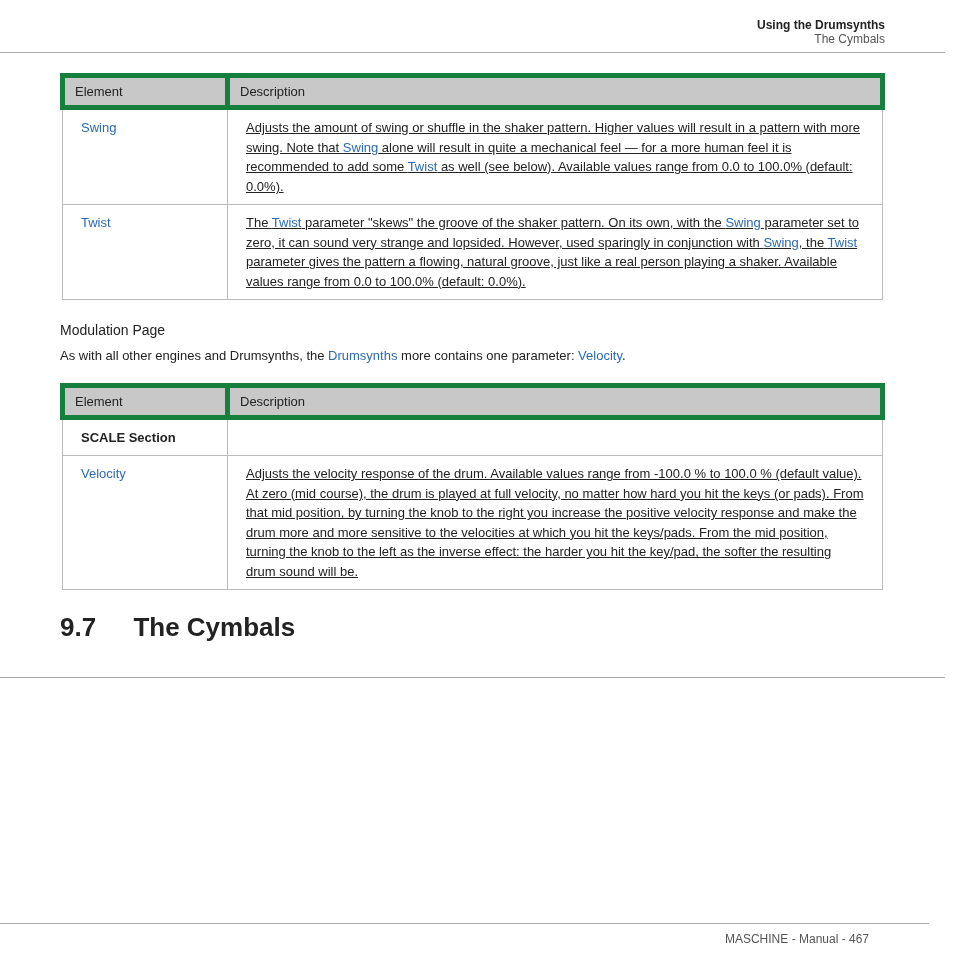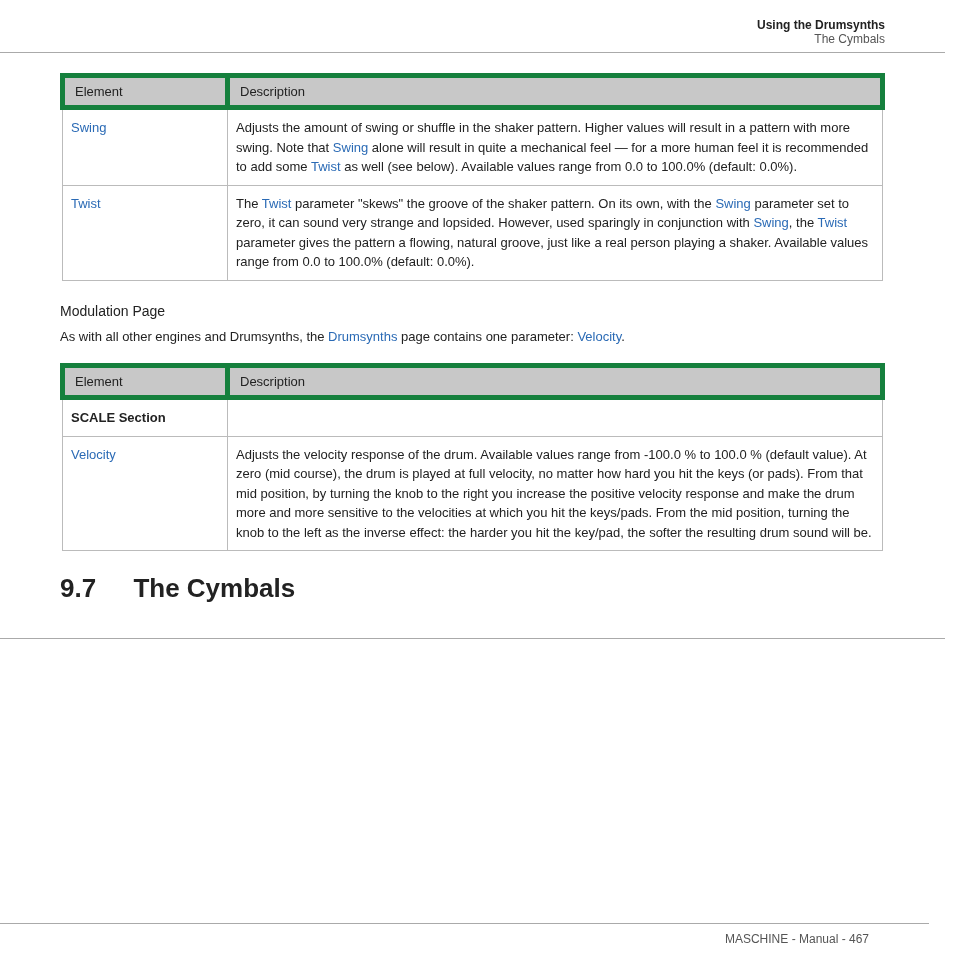--- a/index.html
+++ b/index.html
@@ -53,31 +53,32 @@
       background-color: #c8c8c8;
       color: #222;
       font-weight: normal;
       text-align: left;
       padding: 6px 10px;
       border: 5px solid #15803d;
       font-size: 13px;
     }
     .doc-table td {
       border: 1px solid #bbb;
-      padding: 8px 8px;
+      padding: 8px 18px;
       vertical-align: top;
       font-size: 13px;
       line-height: 1.5;
     }
     .doc-table td:first-child {
       width: 165px;
       color: #2a6ab5;
     }
     .doc-table td.normal-text {
       color: #222;
+      text-decoration: underline;
     }
 
     
     .link {
       color: #2a6ab5;
     }
 
     
     .section-heading {
       font-weight: normal;
@@ -168,21 +169,21 @@
           <td class="normal-text">
             The <span class="link">Twist</span> parameter "skews" the groove of the shaker pattern. On its own, with the <span class="link">Swing</span> parameter set to zero, it can sound very strange and lopsided. However, used sparingly in conjunction with <span class="link">Swing</span>, the <span class="link">Twist</span> parameter gives the pattern a flowing, natural groove, just like a real person playing a shaker. Available values range from 0.0 to 100.0% (default: 0.0%).
           </td>
         </tr>
       </tbody>
     </table>
 
     <div class="section-heading">Modulation Page</div>
 
     <p class="intro-para">
-      <span>As with all other engines and Drumsynths, the </span><span class="link">Drumsynths</span><span> page contains one parameter: </span><span class="link">Velocity</span><span>.</span>
+      <span>As with all other engines and Drumsynths, the </span><span class="link">Drumsynths</span><span> more contains one parameter: </span><span class="link">Velocity</span><span>.</span>
     </p>
 
     <table class="doc-table">
       <thead>
         <tr>
           <th>Element</th>
           <th>Description</th>
         </tr>
       </thead>
       <tbody>

